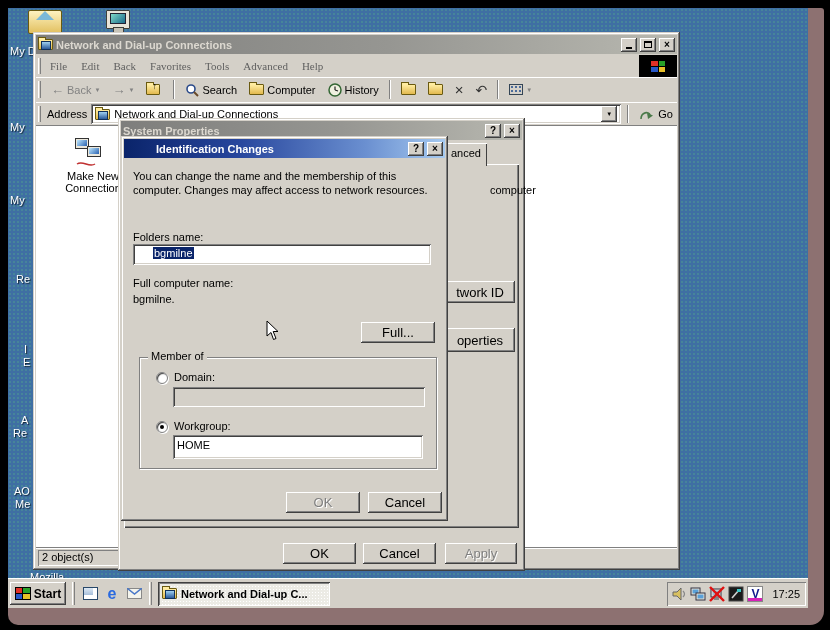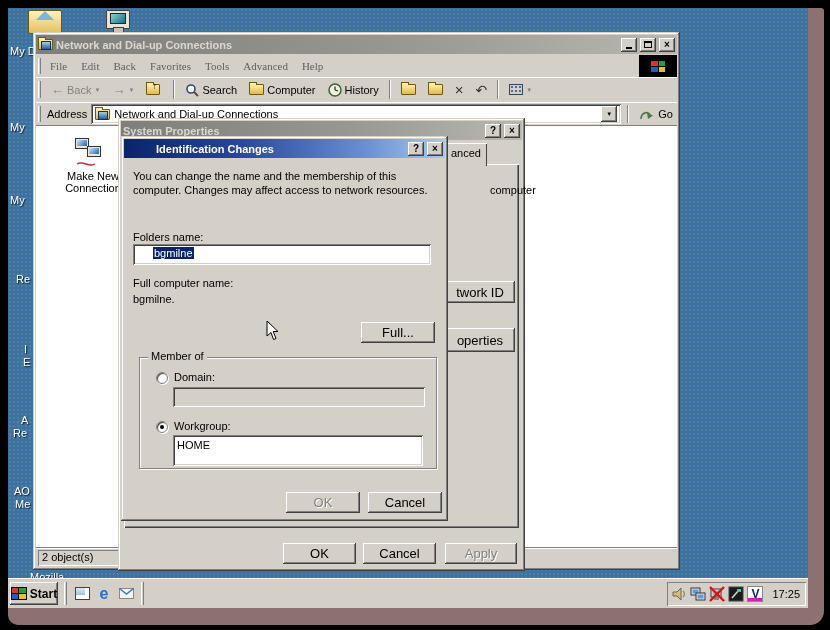--- a/index.html
+++ b/index.html
@@ -85,21 +85,21 @@
   .flag i:nth-child(1){background:#e03028;} .flag i:nth-child(2){background:#28a028;}
   .flag i:nth-child(3){background:#2858c8;} .flag i:nth-child(4){background:#e8c028;}
   .cursor { position:absolute; z-index:40; }
 
   .desk-label { position:absolute; color:#fff; text-shadow:1px 1px 1px #123; white-space:nowrap; }
 
   
   .taskbar { position:absolute; left:0; top:570px; width:800px; height:30px;
              background:#d4d0c8; border-top:1px solid #fff; z-index:50;
              display:flex; align-items:center; gap:4px; padding:0 2px; }
-  .start-btn { width:48px; height:23px; display:flex; align-items:center; gap:3px; justify-content:center;
+  .start-btn { width:56px; height:23px; display:flex; align-items:center; gap:3px; justify-content:center;
              background:#d4d0c8; font-weight:bold; font-size:12px;
              box-shadow: inset -1px -1px 0 #404040, inset 1px 1px 0 #fff, inset -2px -2px 0 #808080; }
   .ql { width:18px; height:18px; display:flex; align-items:center; justify-content:center; }
   .task-button { width:172px; height:24px; display:flex; align-items:center; gap:4px; padding:0 4px;
              background:#ecebe5;
              background-image:radial-gradient(#fff 22%, rgba(0,0,0,0) 24%); background-size:3px 3px;
              box-shadow: inset 1px 1px 0 #404040, inset -1px -1px 0 #fff, inset 2px 2px 0 #808080;
              font-weight:bold; white-space:nowrap; overflow:hidden; }
   .tray { margin-left:auto; height:24px; display:flex; align-items:center; gap:3px; padding:0 6px 0 4px;
           box-shadow: inset 1px 1px 0 #808080, inset -1px -1px 0 #fff; }
@@ -303,21 +303,21 @@
 
     <div class="groupbox" style="left:18px; top:221px; width:298px; height:112px;">
       <span class="gb-label">Member of</span>
       <span class="radio" style="left:16px; top:14px;"></span>
       <span style="position:absolute; left:34px; top:13px;">Domain:</span>
       <div class="sunken disabled field" style="left:33px; top:29px; width:252px; height:20px;">
         <span></span>
       </div>
       <span class="radio checked" style="left:16px; top:63px;"></span>
       <span style="position:absolute; left:34px; top:62px;">Workgroup:</span>
-      <div class="sunken field" style="left:33px; top:77px; width:250px; height:31px; padding-top:4px;">
+      <div class="sunken field" style="left:33px; top:77px; width:250px; height:24px; padding-top:4px;">
         <span>HOME</span>
       </div>
     </div>
 
     <span class="btn disabled" style="left:165px; top:356px; width:74px; height:21px;">OK</span>
     <span class="btn" style="left:247px; top:356px; width:74px; height:21px;">Cancel</span>
   </div>
 
   <svg class="cursor" style="left:258px; top:312px;" width="14" height="21">
     <polygon points="1,1 1,16 5,12.5 7.5,19.5 10,18.5 7.2,11.5 12,11.5" fill="#fff" stroke="#000" stroke-width="1"></polygon>
@@ -341,20 +341,24 @@
       <span style="font-weight:bold; font-size:16px; color:#2a6ae0;">e</span>
     </span>
     <span class="ql">
       <span style="position:relative; width:15px; height:11px; background:#f4f4ec; border:1px solid #888; display:inline-block;">
         <svg width="15" height="11" style="position:absolute; left:-1px; top:-1px;">
             <polyline points="0,0 7.5,6 15,0" fill="none" stroke="#4a78c8" stroke-width="1.4"></polyline>
           </svg>
       </span>
     </span>
     <span class="grab"></span>
+    <span class="task-button">
+      <span class="folder net"></span>
+      <span>Network and Dial-up C...</span>
+    </span>
     <span class="tray">
       <svg width="16" height="16">
           <polygon points="2,6 6,6 10,2 10,14 6,10 2,10" fill="#d8c060" stroke="#666" stroke-width="1"></polygon>
           <path d="M12,5 C14,7 14,9 12,11" fill="none" stroke="#888" stroke-width="1.2"></path>
         </svg>
       <svg width="16" height="16">
           <rect x="1" y="2" width="9" height="7" fill="#e8e4d8" stroke="#334"></rect>
           <rect x="2.5" y="3.5" width="6" height="4" fill="#5aa0d8"></rect>
           <rect x="6" y="7" width="9" height="7" fill="#e8e4d8" stroke="#334"></rect>
           <rect x="7.5" y="8.5" width="6" height="4" fill="#5aa0d8"></rect>

